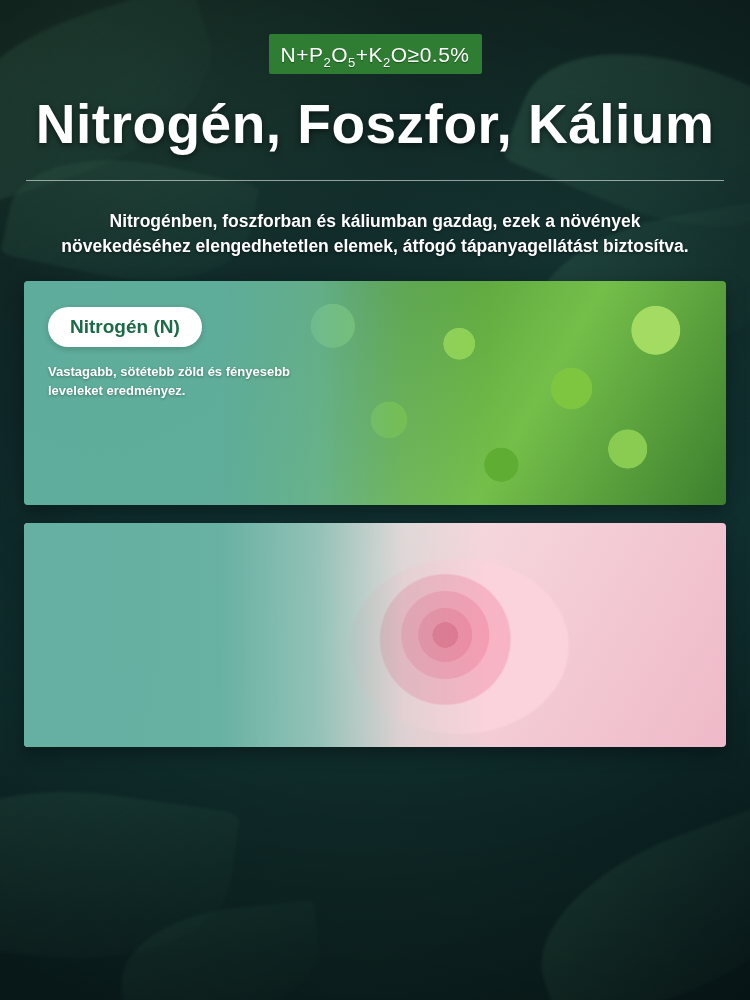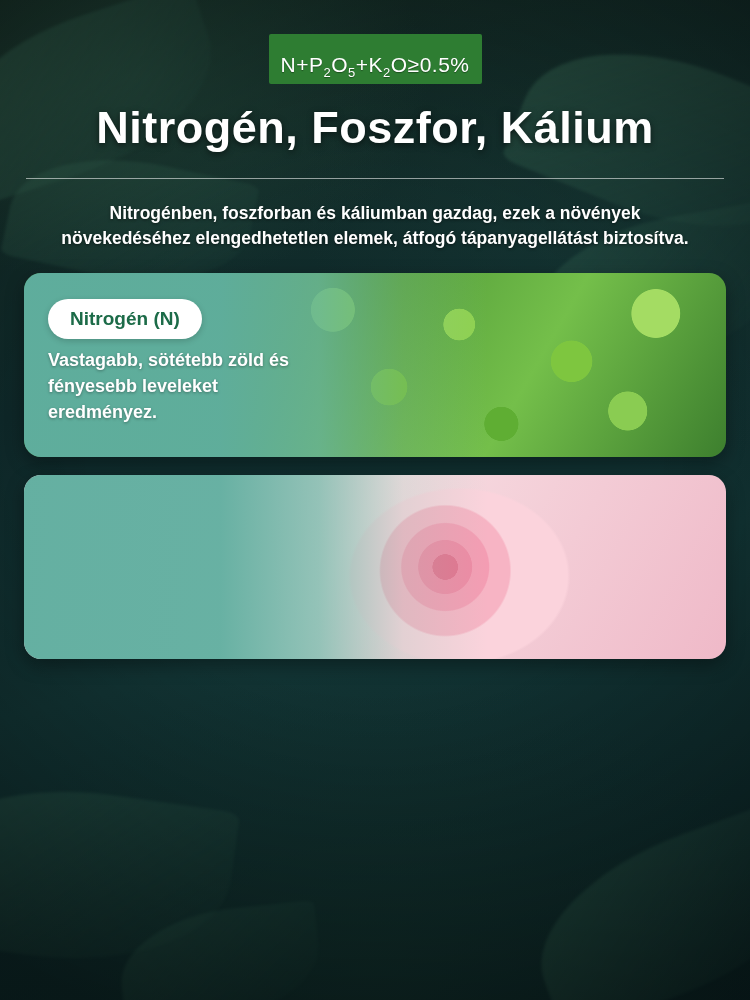--- a/index.html
+++ b/index.html
@@ -41,58 +41,58 @@
 
   .content { position: relative; z-index: 3; padding: 0 24px; }
 
   .badge-row { text-align: center; padding-top: 34px; }
   .badge {
     display: inline-block;
     background: #2e7d32;
     color: #ffffff;
     font-size: 21px;
     letter-spacing: .5px;
-    padding: 19px 12px 4px;
+    padding: 9px 12px 4px;
     border-radius: 2px;
     text-shadow: 0 1px 1px rgba(0,0,0,.35);
   }
   .badge sub { font-size: 13px; }
 
   h1.title {
     text-align: center;
     color: #ffffff;
-    font-size: 45px;
+    font-size: 55px;
     font-weight: bold;
     margin-top: 18px;
     letter-spacing: .5px;
     text-shadow: 0 2px 6px rgba(0,0,0,.55);
   }
 
   .divider {
     height: 1px;
     background: rgba(255,255,255,0.55);
     margin: 24px 2px 0;
   }
 
   p.intro {
     color: #ffffff;
     text-align: center;
     font-size: 17.5px;
     font-weight: bold;
     line-height: 1.42;
-    margin: 22px 22px 0;
+    margin: 28px 22px 0;
     text-shadow: 0 1px 3px rgba(0,0,0,.5);
   }
 
   .cards { margin-top: 22px; display: flex; flex-direction: column; gap: 18px; padding-bottom: 40px; }
 
   .card {
     position: relative;
-    height: 184px;
-    border-radius: 17px;
+    height: 224px;
+    border-radius: 4px;
     overflow: hidden;
     box-shadow: 0 6px 18px rgba(0,0,0,.35);
   }
   .card-photo {
     position: absolute; inset: 0;
   }
   .card-tint {
     position: absolute; inset: 0;
     background: linear-gradient(90deg,
       rgba(96,175,160,0.97) 0%,
@@ -109,23 +109,23 @@
     color: #1c6b48;
     font-size: 19px;
     font-weight: bold;
     padding: 9px 22px;
     border-radius: 999px;
     box-shadow: 0 2px 6px rgba(0,0,0,.18);
   }
   .pill sub { font-size: 12.5px; }
 
   .card-text {
-    margin-top: 8px;
-    color: #ffffff;
-    font-size: 18px;
+    margin-top: 16px;
+    color: #ffffff;
+    font-size: 13px;
     font-weight: bold;
     line-height: 1.45;
     max-width: 260px;
     text-shadow: 0 1px 3px rgba(0,0,0,.35);
   }
 
   
   .photo-leaves {
     background:
       radial-gradient(circle 26px at 62% 28%, #8fd14f 0 60%, rgba(0,0,0,0) 62%),

